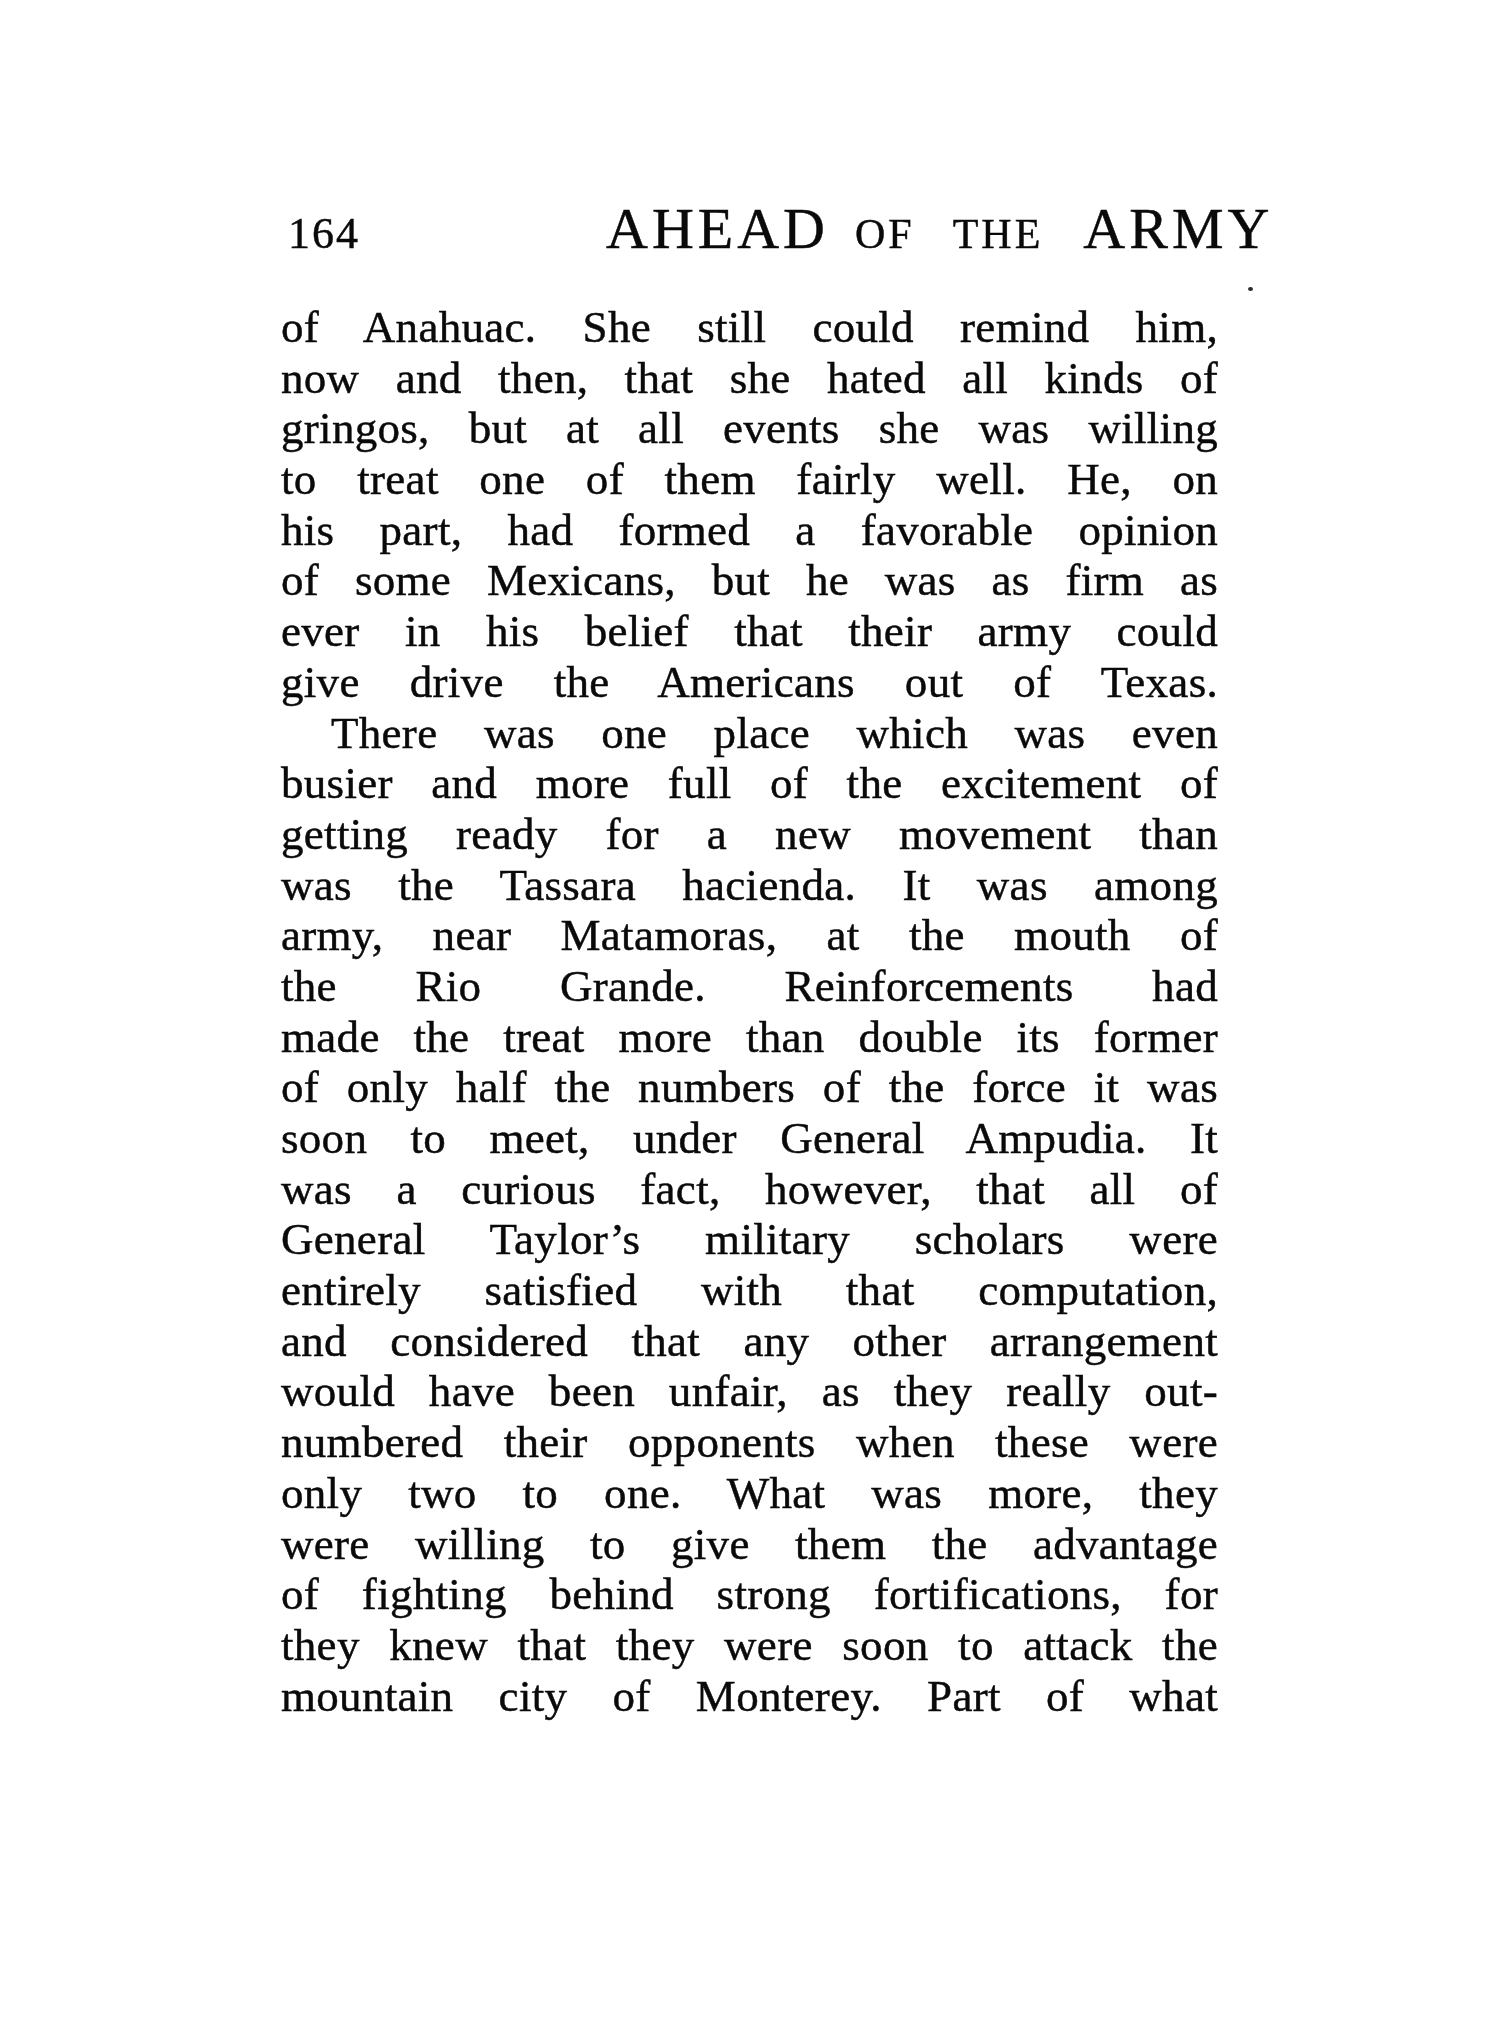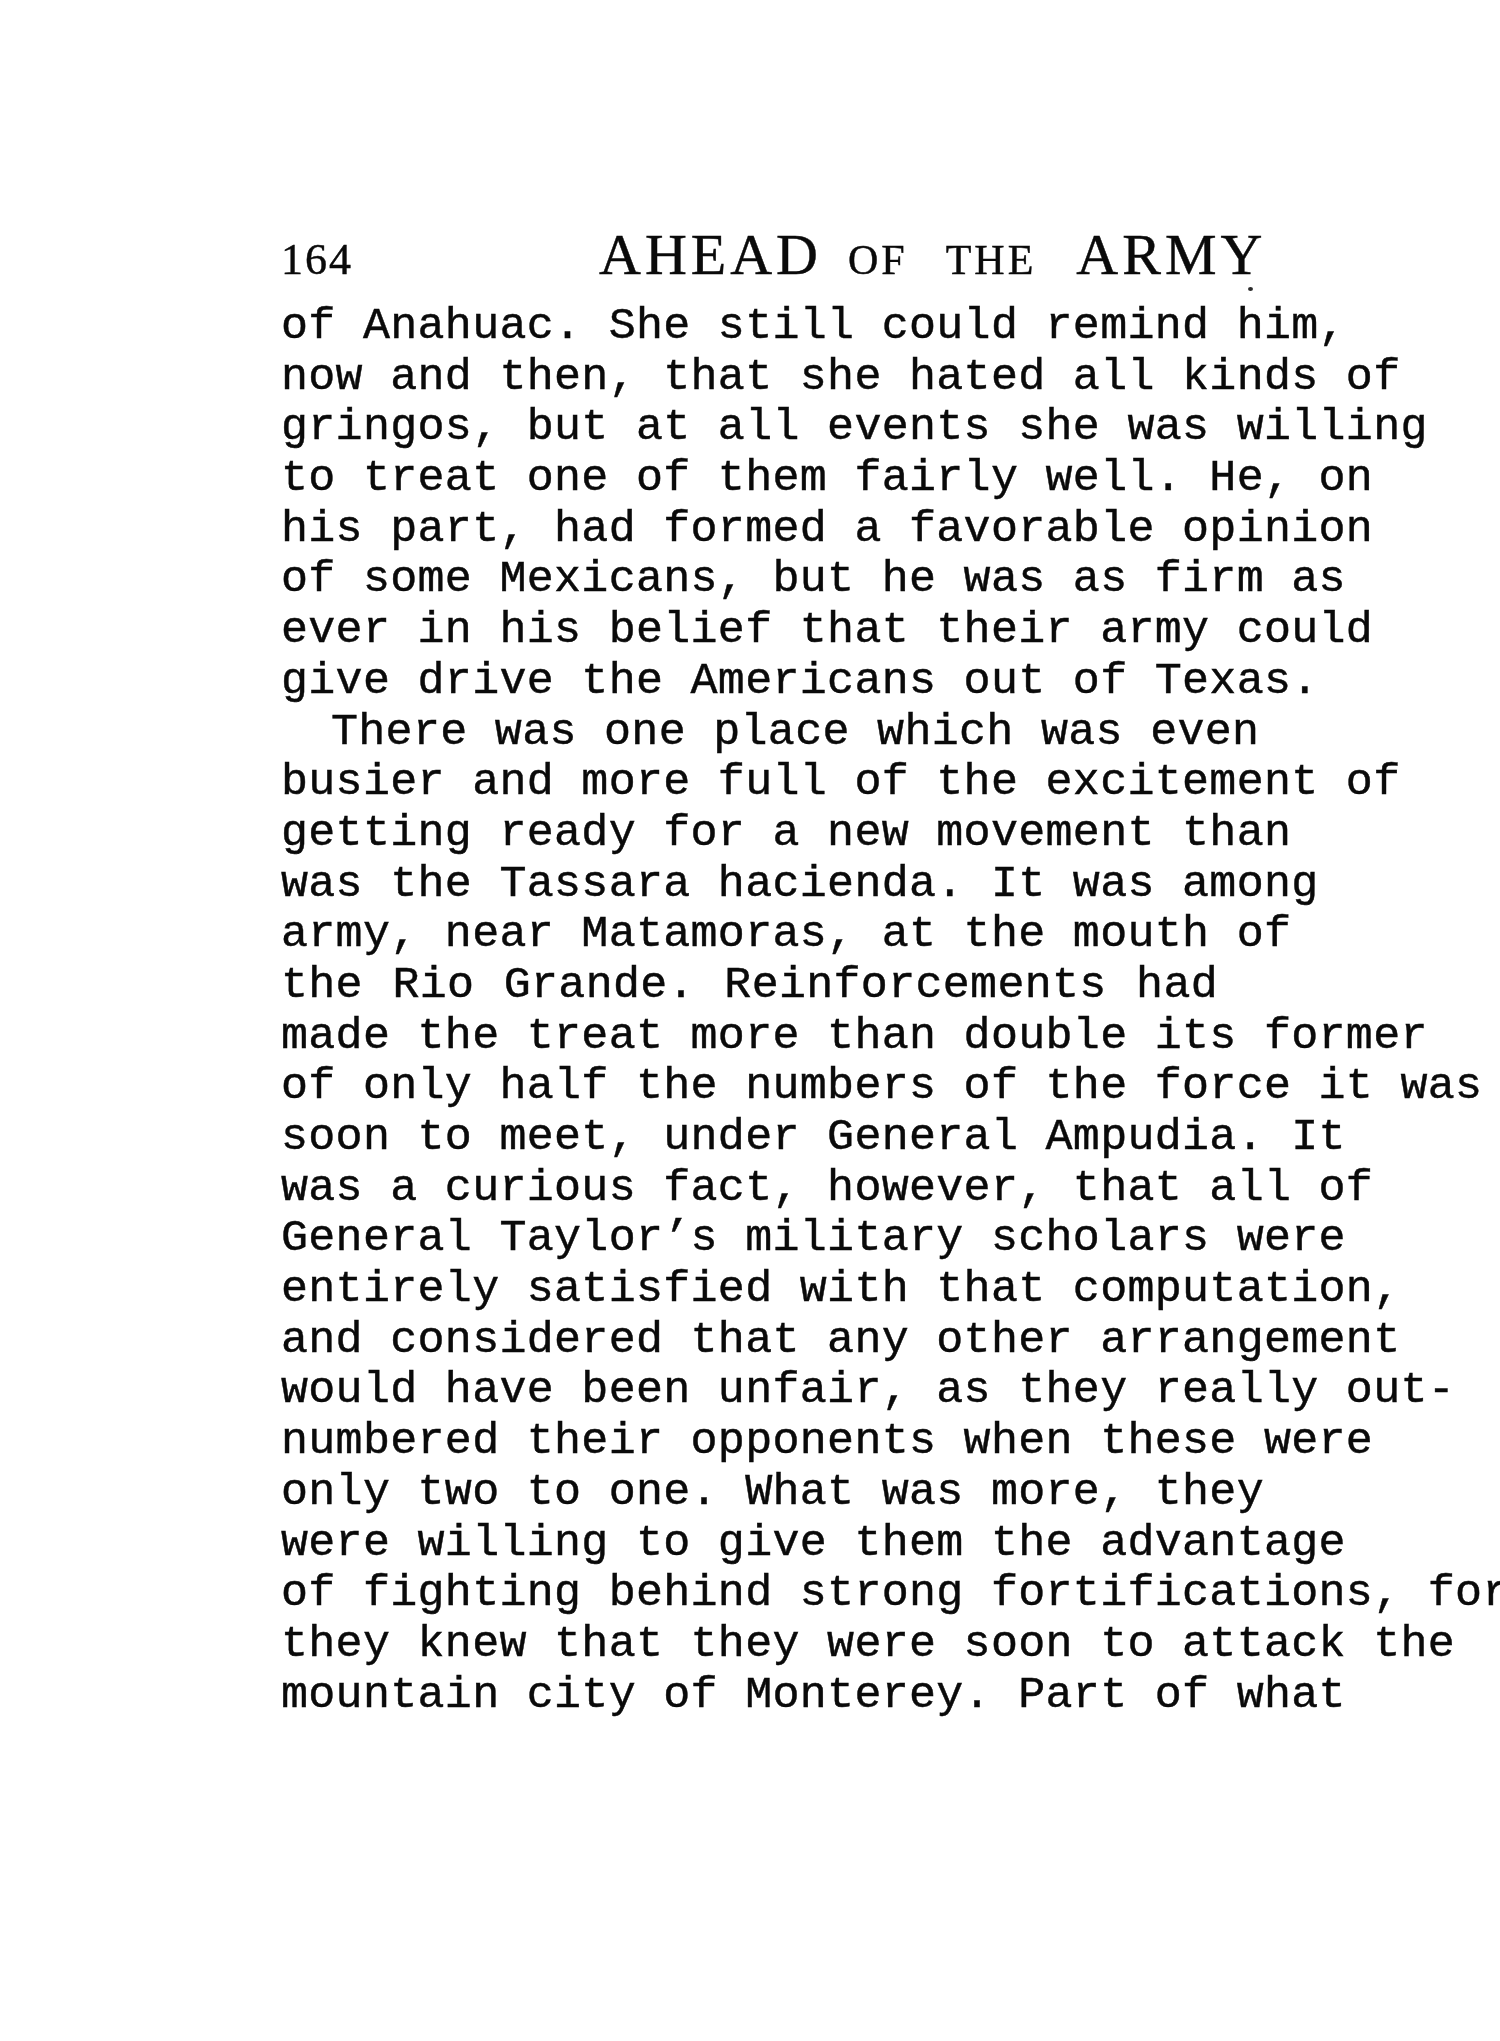--- a/index.html
+++ b/index.html
@@ -6,21 +6,21 @@
   .sheet{
     position:relative;
     width:1500px;height:2041px;
     background:#ffffff;
     overflow:hidden;
     font-family:"Liberation Serif","DejaVu Serif",serif;
     color:#0a0a0a;
     -webkit-text-stroke:0.45px #0a0a0a;
   }
   .running-header{
-    position:absolute;top:196px;left:0;width:1282px;height:62px;margin-top:26px;
+    position:absolute;top:196px;left:7px;width:1282px;height:62px;
   }
   .page-number{
     position:absolute;left:281px;bottom:2px;
     font-size:44px;line-height:1;
     letter-spacing:2px;
   }
   .head-title{
     position:absolute;left:599px;bottom:0;
     display:flex;align-items:baseline;
     white-space:nowrap;
@@ -31,21 +31,20 @@
   .text-column{
     position:absolute;left:281px;top:302px;width:937px;
   }
   .line{
     height:50.7px;line-height:50.7px;
     font-size:45px;
     letter-spacing:0.3px;
     text-align:justify;
     text-align-last:justify;
     white-space:nowrap;
-    font-family:Liberation Mono, monospace;
   }
   .line.indent{padding-left:50px;}
   .ink-speck{
     position:absolute;left:1248px;top:287px;
     width:5px;height:4px;background:#2b2b2b;border-radius:50%;
     filter:blur(0.4px);
   }
 </style>
 </head>
 <body>

